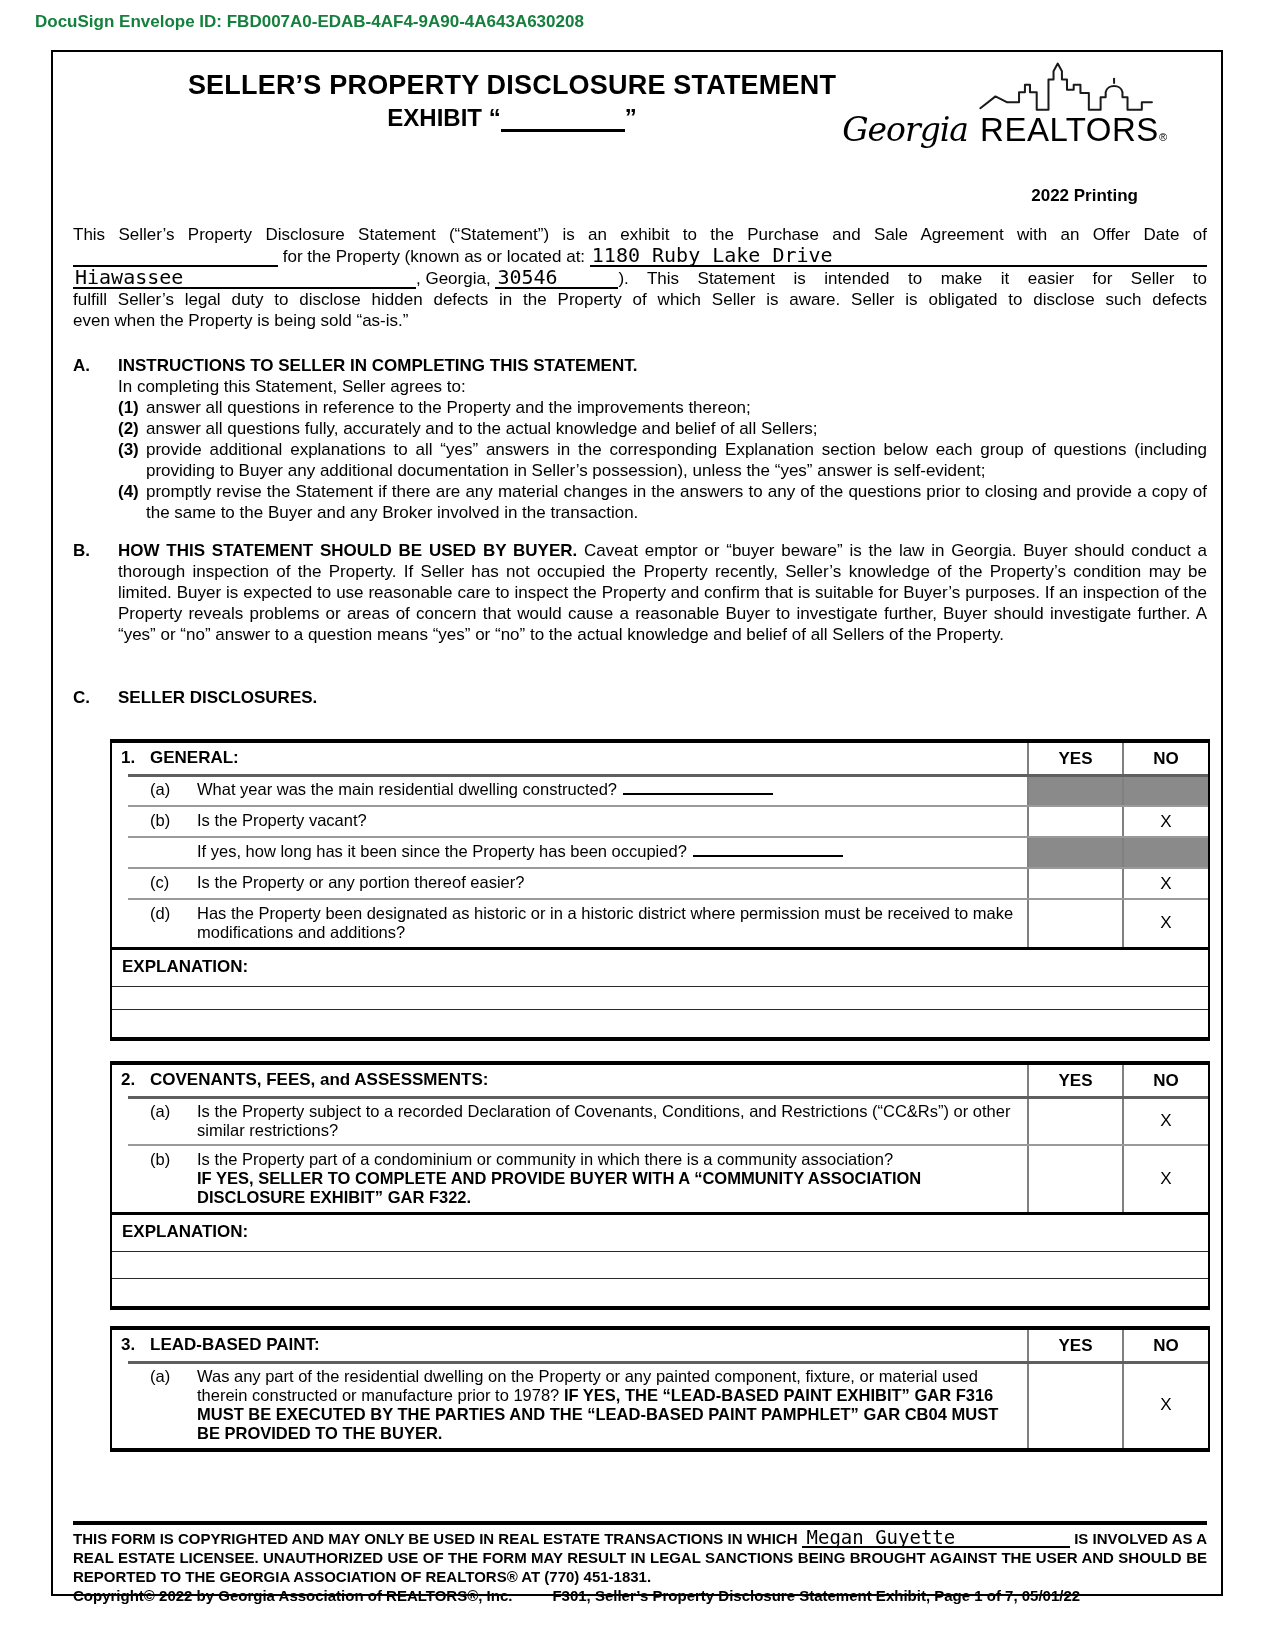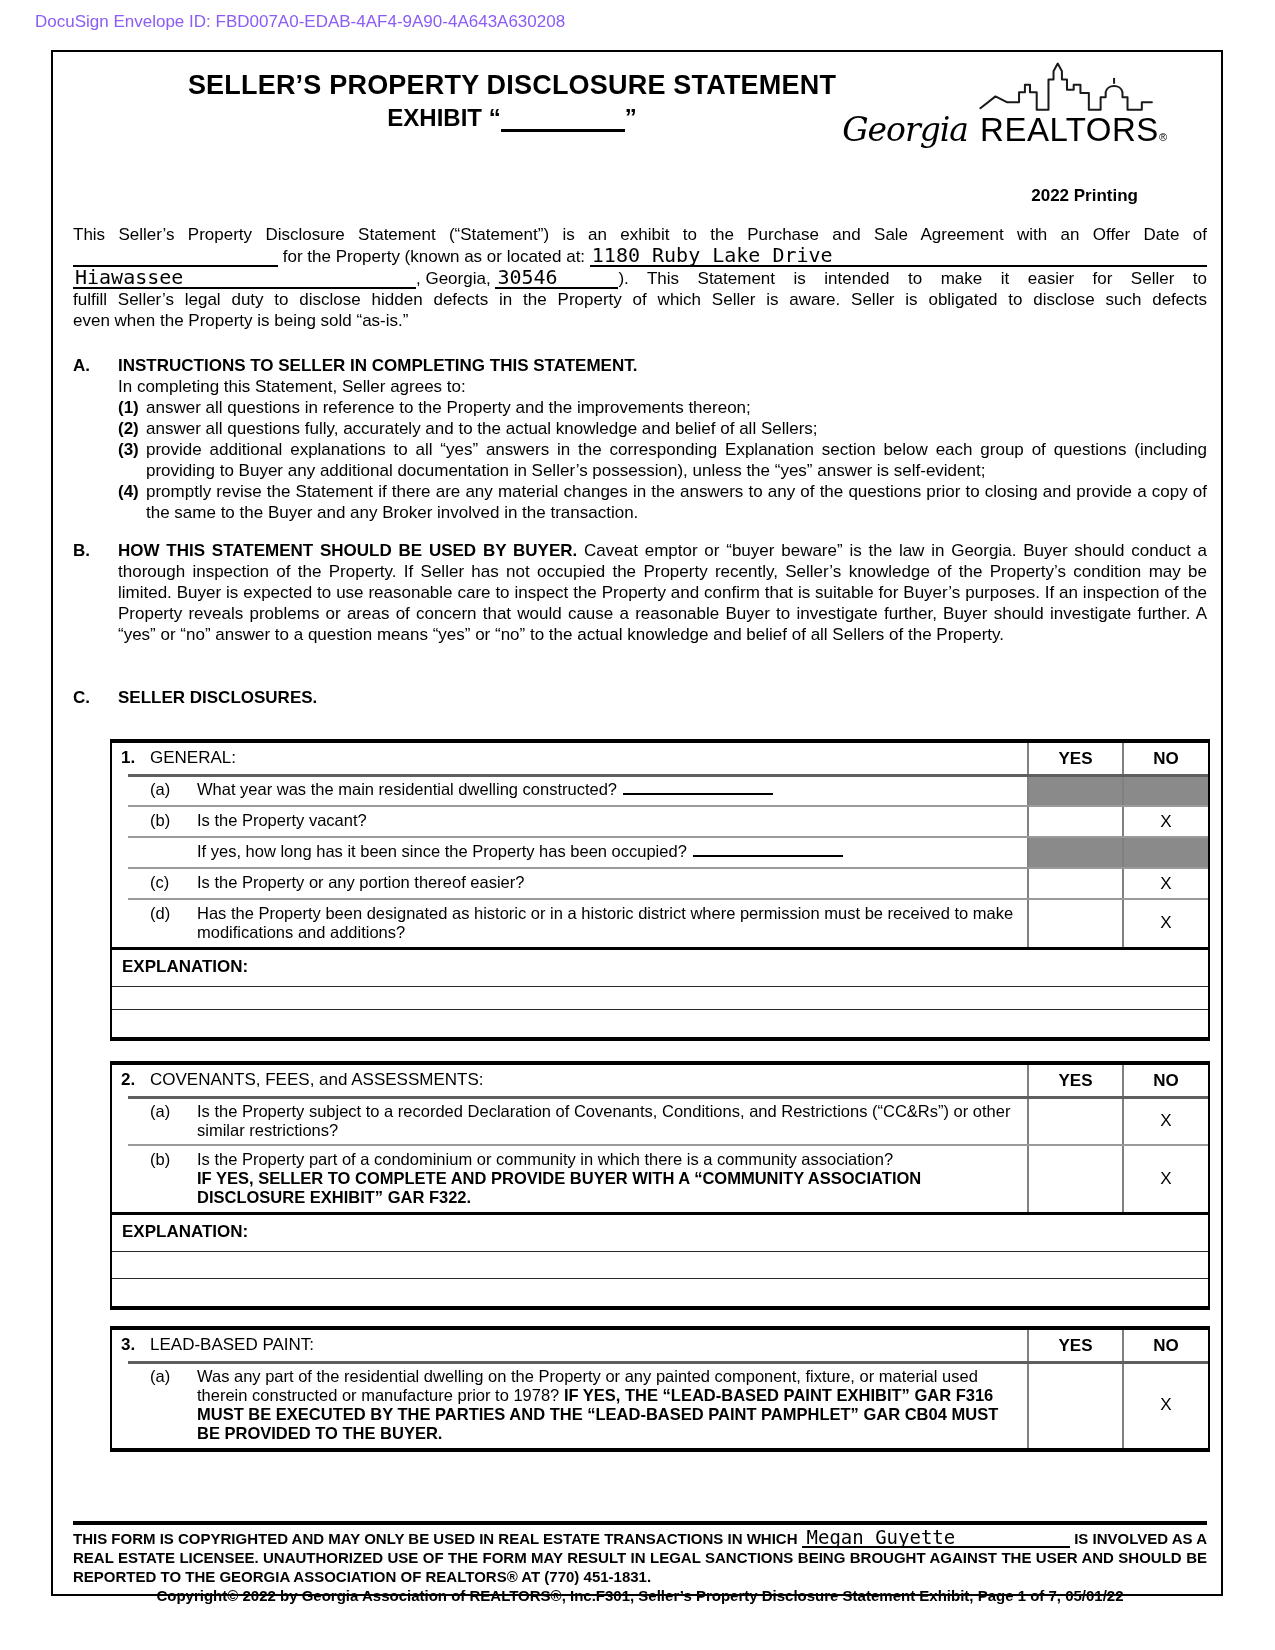--- a/index.html
+++ b/index.html
@@ -3,21 +3,21 @@
 <meta charset="utf-8">
 <style>
   * { margin:0; padding:0; box-sizing:border-box; }
   html,body { background:#ffffff; }
   body {
     width:1275px; height:1650px; position:relative;
     font-family:"Liberation Sans", sans-serif; color:#000;
   }
 
   .docusign {
-    position:absolute; left:35px; top:12px; font-size:17px; color:#8b5cf6;
+    position:absolute; left:35px; top:12px; font-size:17px; color:#15803d;font-weight:bold;
   }
 
   .pagebox {
     position:absolute; left:51px; top:50px; width:1172px; height:1546px;
     border:2px solid #000; background:#fff;
   }
 
   
   .title-wrap { position:absolute; top:18px; left:0; right:250px; text-align:center; }
   .title-line1 { font-size:27px; font-weight:bold; letter-spacing:0.2px; }
@@ -49,21 +49,21 @@
   .sec-para { text-align:justify; }
   .a-item { display:flex; }
   .a-num { width:28px; flex:none; font-weight:bold; }
   .a-text { flex:1; text-align:justify; }
 
   
   .dtable { position:absolute; left:57px; width:1100px; border:2px solid #000; border-top-width:4px; border-bottom-width:4px; background:#fff; }
   .trow { display:flex; position:relative; align-items:stretch; }
   .thead-row { min-height:32px; }
   .tnum { width:38px; flex:none; padding:5px 0 0 9px; font-weight:bold; font-size:17px; }
-  .ttitle { flex:1; font-weight:normal; font-size:17px; padding-top:5px; }
+  .ttitle { flex:1; font-weight:bold; font-size:17px; padding-top:5px; }
   .qspacer { width:38px; flex:none; }
   .qlabel { width:47px; flex:none; padding-top:5px; font-size:16.5px; }
   .qtext { flex:1; font-size:16.5px; line-height:19px; padding:5px 8px 5px 0; text-align:left; }
   .qbold { font-weight:bold; }
   .qbold-block { display:block; font-weight:bold; }
   .qblank { display:inline-block; width:150px; border-bottom:2px solid #000; height:13px; margin-left:6px; }
   .ycell { width:95px; flex:none; border-left:2px solid #808080; display:flex; align-items:center; justify-content:center; font-size:17px; }
   .ncell { width:86px; flex:none; border-left:2px solid #808080; display:flex; align-items:center; justify-content:center; font-size:17px; }
   .thead-row .ycell, .thead-row .ncell { font-weight:bold; }
   .shaded { background:#8a8a8a; }
@@ -76,21 +76,21 @@
   .exp-row1 { border-top:1px solid #2a2a2a; height:23px; }
   .exp-row2 { border-top:1px solid #2a2a2a; height:28px; }
 
   
   .footer { position:absolute; top:1469px; left:20px; width:1134px; }
   .footer-rule { height:4px; background:#000; }
   .f-lines { margin-top:4px; font-weight:bold; font-size:15px; line-height:19px; }
   .f-line1 { display:flex; align-items:flex-end; }
   .f-name { flex:1; border-bottom:2px solid #000; font-family:"DejaVu Sans Mono", monospace; font-weight:normal; font-size:19px; line-height:17px; padding-left:5px; margin:0 4px; white-space:nowrap; overflow:hidden; }
   .f-just { text-align:justify; text-align-last:justify; }
-  .f-copy { display:flex; justify-content:center; font-weight:bold; font-size:15px; margin-top:1px; }
+  .f-copy { display:flex; justify-content:flex-start; font-weight:bold; font-size:15px; margin-top:1px;gap:40px; }
 </style>
 </head>
 <body>
 
 <div class="docusign">DocuSign Envelope ID: FBD007A0-EDAB-4AF4-9A90-4A643A630208</div>
 
 <div class="pagebox">
 
   <div class="title-wrap">
     <div class="title-line1">SELLER’S PROPERTY DISCLOSURE STATEMENT</div>

